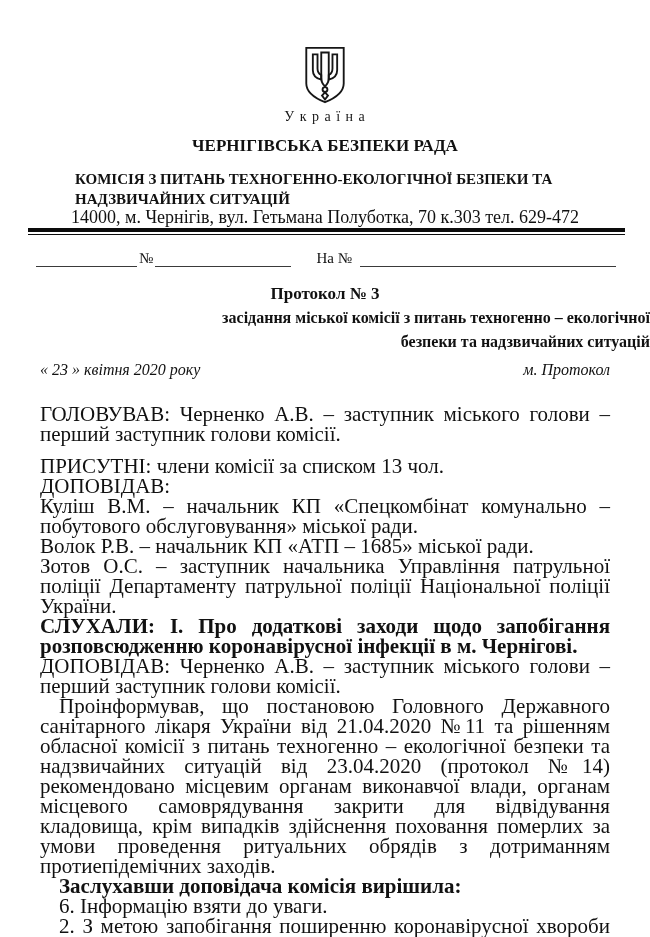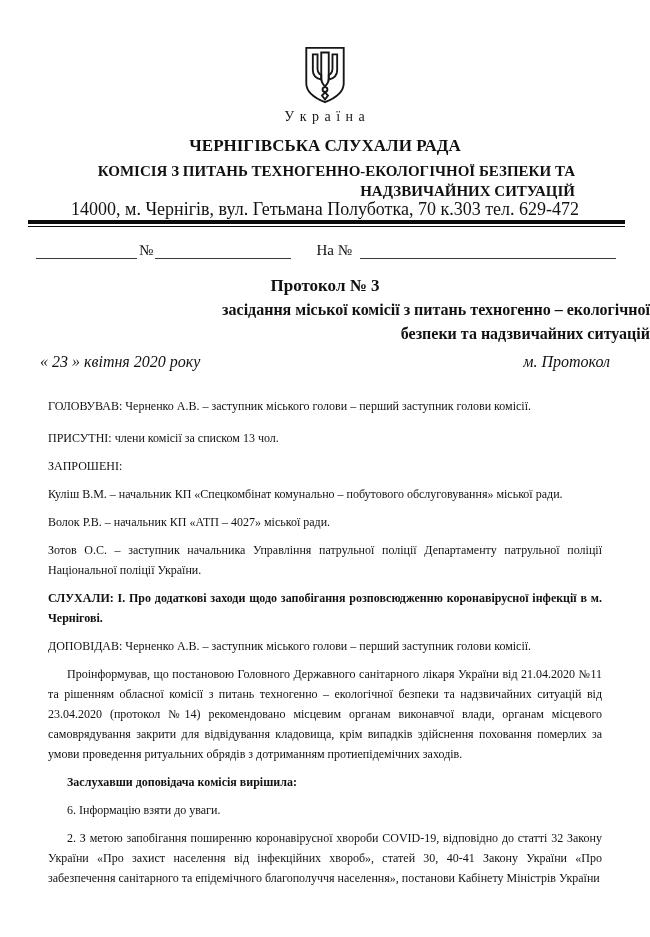--- a/index.html
+++ b/index.html
@@ -15,21 +15,21 @@
   .emblem-wrap svg{display:inline-block;}
   .emblem-caption{
     font-size:14px;line-height:15px;letter-spacing:1px;
     text-align:center;margin-top:1px;color:#161616;
   }
   .org-name{
     margin-top:13px;text-align:center;
     font-size:17px;font-weight:bold;line-height:18px;
   }
   .commission-name{
-    margin:6px auto 0 auto;max-width:500px;text-align:right;
+    margin:14px auto 0 auto;max-width:500px;text-align:left;
     font-size:15px;font-weight:bold;line-height:20px;
   }
   .address{
     margin-top:1px;text-align:center;
     font-size:18px;line-height:15px;
   }
   .double-rule{
     margin:3px 25px 0 28px;
     border-top:4px solid #0c0c0c;
     border-bottom:1px solid #0c0c0c;
@@ -53,21 +53,21 @@
   .doc-subtitle{
     text-align:right;font-size:16px;font-weight:bold;line-height:24px;
   }
   .date-row{
     margin:6px 40px 0 40px;
     display:flex;justify-content:space-between;
     font-size:16px;line-height:20px;font-style:italic;
   }
   .doc-body{margin:24px 40px 0 40px;}
   .doc-body p.para{
-    margin:8px;font-size:12px;line-height:20px;
+    margin:0;font-size:21px;line-height:20px;
     text-align:justify;
   }
   .doc-body p.para.bold{font-weight:bold;}
   .doc-body p.para.indent{text-indent:19px;}
   .doc-body p.para.gap{margin-top:12px;}
 </style>
 </head>
 <body>
 
 <div class="page">
@@ -79,21 +79,21 @@
         <path d="M20 7 H28 V34 Q28 40 24 43 Q20 40 20 34 Z"></path>
         <path d="M11 9 H16 V24 Q16 29 20 31 L20 36 Q11 34 11 26 Z"></path>
         <path d="M37 9 H32 V24 Q32 29 28 31 L28 36 Q37 34 37 26 Z"></path>
         <circle cx="24" cy="46.5" r="2.6"></circle>
         <path d="M24 49.5 L20.8 53 L24 57.2 L27.2 53 Z"></path>
       </g>
     </svg>
     <div class="emblem-caption">У к р а ї н а</div>
   </div>
 
-  <div class="org-name">ЧЕРНІГІВСЬКА СЛУХАЛИ РАДА</div>
+  <div class="org-name">ЧЕРНІГІВСЬКА БЕЗПЕКИ РАДА</div>
 
   <div class="commission-name">КОМІСІЯ З ПИТАНЬ ТЕХНОГЕННО-ЕКОЛОГІЧНОЇ БЕЗПЕКИ ТА НАДЗВИЧАЙНИХ СИТУАЦІЙ</div>
 
   <div class="address">14000, м. Чернігів, вул. Гетьмана Полуботка, 70 к.303 тел. 629-472</div>
 
   <div class="double-rule"></div>
 
   <div class="ref-row">
     <span class="blank blank-date"></span>
     <span class="ref-label">№</span>
@@ -108,23 +108,23 @@
   <div class="doc-subtitle">безпеки та надзвичайних ситуацій</div>
 
   <div class="date-row">
     <span>« 23 »  квітня 2020 року</span>
     <span>м. Протокол</span>
   </div>
 
   <div class="doc-body">
       <p class="para">ГОЛОВУВАВ: Черненко А.В. – заступник міського голови – перший заступник голови комісії.</p>
       <p class="para gap">ПРИСУТНІ: члени комісії за списком 13 чол.</p>
-      <p class="para">ЗАПРОШЕНІ:</p>
+      <p class="para">ДОПОВІДАВ:</p>
       <p class="para">Куліш В.М. – начальник КП «Спецкомбінат комунально – побутового обслуговування» міської ради.</p>
-      <p class="para">Волок Р.В. – начальник КП «АТП – 4027» міської ради.</p>
+      <p class="para">Волок Р.В. – начальник КП «АТП – 1685» міської ради.</p>
       <p class="para">Зотов О.С. – заступник начальника Управління патрульної поліції Департаменту патрульної поліції Національної поліції України.</p>
       <p class="para bold">СЛУХАЛИ: І. Про додаткові заходи щодо запобігання розповсюдженню коронавірусної інфекції в м. Чернігові.</p>
       <p class="para">ДОПОВІДАВ: Черненко А.В. – заступник міського голови – перший заступник голови комісії.</p>
       <p class="para indent">Проінформував, що постановою Головного Державного санітарного лікаря України від 21.04.2020 №11 та рішенням обласної комісії з питань техногенно – екологічної безпеки та надзвичайних ситуацій від 23.04.2020 (протокол №14) рекомендовано місцевим органам виконавчої влади, органам місцевого самоврядування закрити для відвідування кладовища, крім випадків здійснення поховання померлих за умови проведення ритуальних обрядів з дотриманням протиепідемічних заходів.</p>
       <p class="para bold indent">Заслухавши доповідача комісія вирішила:</p>
       <p class="para indent">6. Інформацію взяти до уваги.</p>
       <p class="para indent">2. З метою запобігання поширенню коронавірусної хвороби COVID-19, відповідно до статті 32 Закону України «Про захист населення від інфекційних хвороб», статей 30, 40-41 Закону України «Про забезпечення санітарного та епідемічного благополуччя населення», постанови Кабінету Міністрів України</p>
     </div>
 
 </div>

